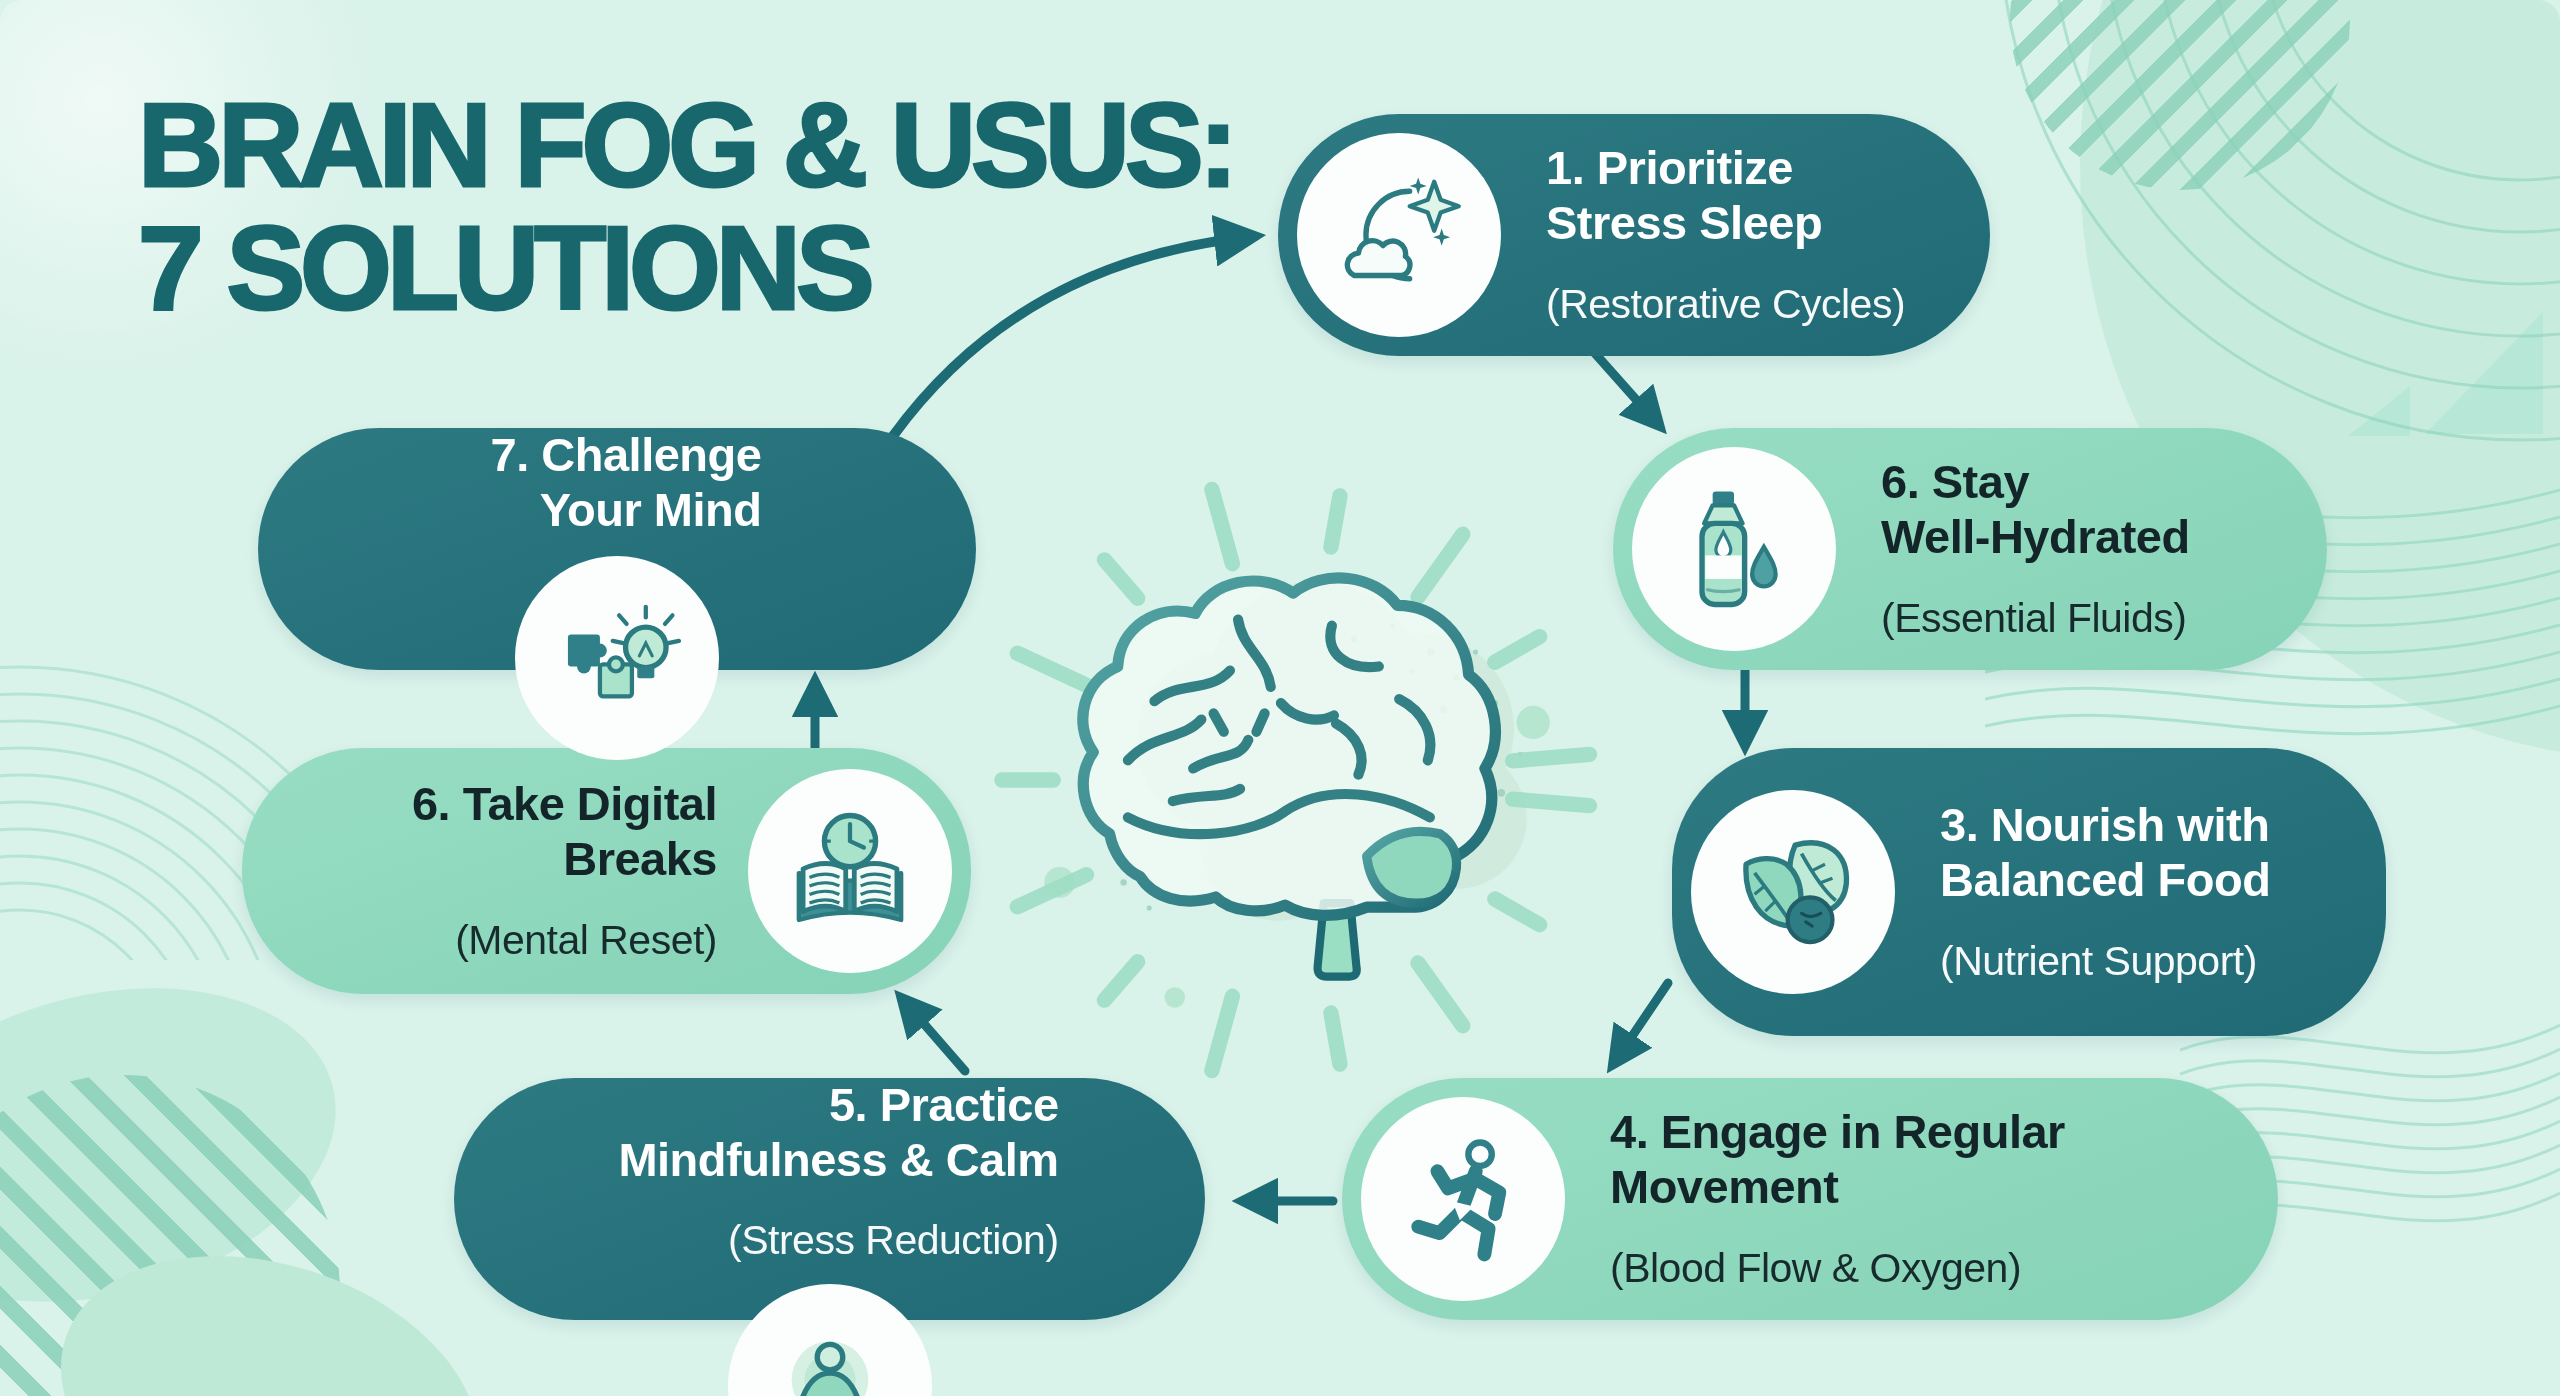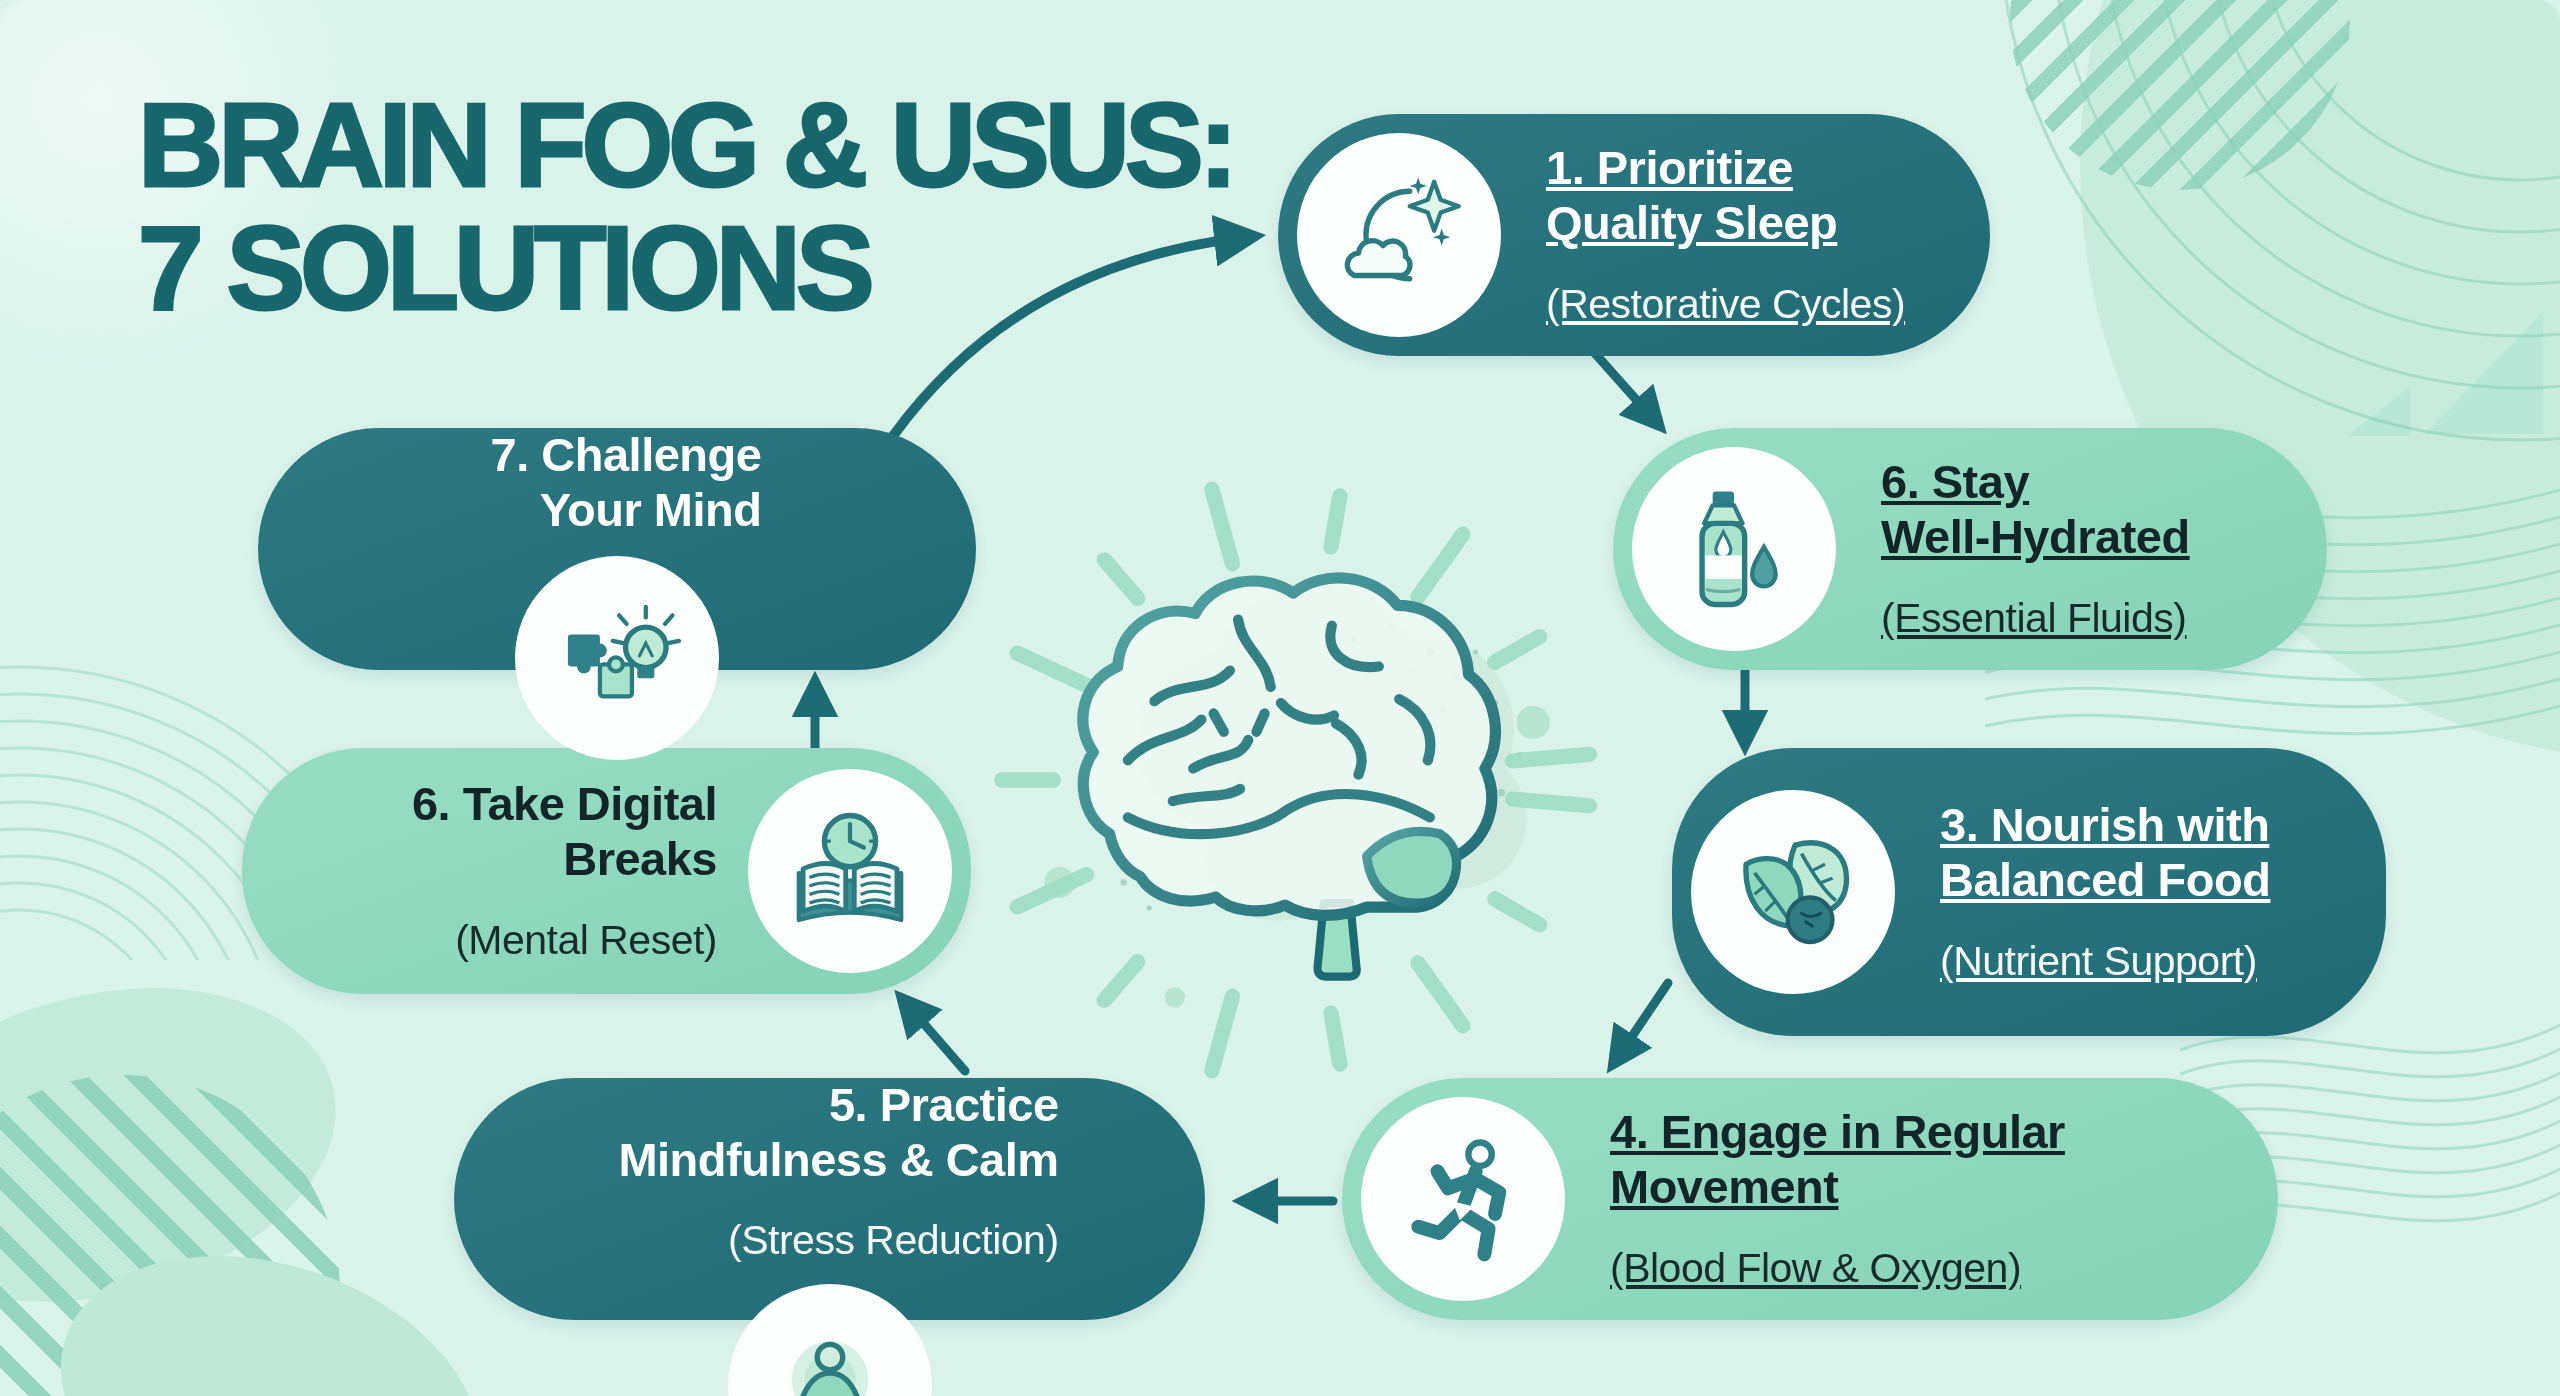--- a/index.html
+++ b/index.html
@@ -33,21 +33,21 @@
          line-height:1.04;letter-spacing:-5px;-webkit-text-stroke:3px #18676d;}
 
   
   .pill{position:absolute;height:242px;border-radius:121px;display:flex;align-items:center;
         box-shadow:0 6px 14px rgba(23,90,96,.10);}
   .pill.dark{background:linear-gradient(160deg,#2e7a83,#1f6a74);color:#ffffff;}
   .pill.light{background:linear-gradient(160deg,#97ddc4,#86d3b7);color:#132528;}
   .badge{width:204px;height:204px;border-radius:50%;background:#fcfefd;flex:0 0 auto;
          margin:19px;display:flex;align-items:center;justify-content:center;}
   .ptext{display:flex;flex-direction:column;justify-content:center;flex:1;}
-  .pill.icon-left  .ptext{align-items:flex-start;text-align:left;padding:0 28px 0 26px;text-decoration:underline;}
+  .pill.icon-left  .ptext{align-items:flex-start;text-align:left;padding:0 28px 0 26px;}
   .pill.icon-right .ptext{align-items:flex-end;text-align:right;padding:0 12px 0 30px;}
   .hline{font-weight:bold;font-size:47px;line-height:1.16;letter-spacing:-.5px;}
   .sub{font-weight:normal;font-size:41px;line-height:1.22;opacity:.96;letter-spacing:-.5px;margin-top:28px;}
 
   svg{display:block;}
 </style>
 </head>
 <body>
 
 <div class="canvas">
@@ -218,21 +218,21 @@
       <svg width="128" height="128" viewBox="0 0 120 120">
         <path d="M70 19 A41 41 0 1 0 70 101 A33 33 0 0 1 70 19 Z" fill="#b7e8d1" stroke="#2b7b80" stroke-width="5" stroke-linejoin="round"></path>
         <polygon points="93,10 99,27 116,33 99,39 93,56 87,39 70,33 87,27" fill="#dff5ea" stroke="#2b7b80" stroke-width="4" stroke-linejoin="round"></polygon>
         <polygon points="78,6 80,12 86,14 80,16 78,22 76,16 70,14 76,12" fill="#2b7b80"></polygon>
         <polygon points="100,54 102,60 108,62 102,64 100,70 98,64 92,62 98,60" fill="#2b7b80"></polygon>
         <path d="M18 98 A11 11 0 0 1 22 77 A13 13 0 0 1 45 70 A12 12 0 0 1 66 80 A10 10 0 0 1 62 98 Z" fill="#f6fcf9" stroke="#2b7b80" stroke-width="5" stroke-linejoin="round"></path>
       </svg>
     </div>
     <div class="ptext">
       <div class="hline">1. Prioritize</div>
-      <div class="hline">Quality Sleep</div>
+      <div class="hline">Stress Sleep</div>
       <div class="sub">(Restorative Cycles)</div>
     </div>
   </div>
 
   <div class="pill light icon-left" style="left:1613px;top:428px;width:714px;">
     <div class="badge">
       <svg width="128" height="128" viewBox="0 0 120 120">
         <rect x="40" y="6" width="20" height="13" rx="3" fill="#2f8088"></rect>
         <path d="M40 19 L60 19 L68 36 L32 36 Z" fill="#bfead6" stroke="#2b7b80" stroke-width="4" stroke-linejoin="round"></path>
         <rect x="30" y="36" width="40" height="76" rx="12" fill="#a9e3cc" stroke="#2b7b80" stroke-width="5"></rect>

